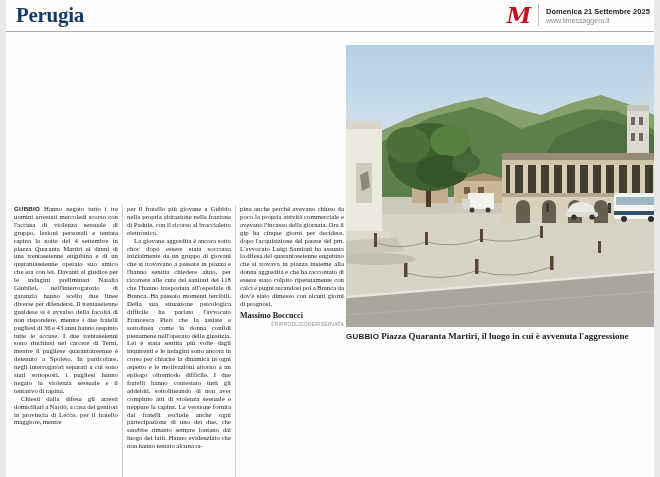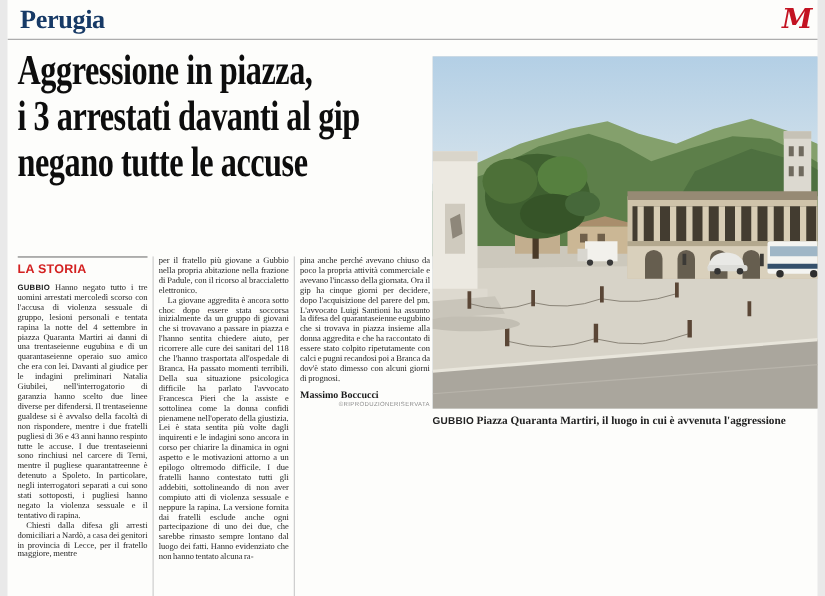--- a/index.html
+++ b/index.html
@@ -42,35 +42,31 @@
 </head>
 <body>
 
 <div class="page">
 
   <div class="masthead">
     <div class="section-title">Perugia</div>
     <div class="brand">
       <div class="brand-m">M</div>
       <div class="brand-div"></div>
-    </div>
-  </div>
-
-  <div class="headline">
-    <div class="hl-line">Aggressione in piazza,</div>
-    <div class="hl-line">i 3 arrestati davanti al gip</div>
-    <div class="hl-line">negano tutte le accuse</div>
-  </div>
+      <div class="brand-meta">
+        <div class="brand-date">Domenica 21 Settembre 2025</div>
+        <div class="brand-site">www.ilmessaggero.it</div>
+      </div>
+    </div>
+  </div>
+
 
 
   <div class="article">
     <div class="col rule">
-      <div class="kicker-box">
-        <div class="kicker">LA STORIA</div>
-      </div>
       <p class="body-p"><span class="dateline">GUBBIO</span> <span>Hanno negato tutto i tre uomini arrestati mercoledì scorso con l'accusa di violenza sessuale di gruppo, lesioni personali e tentata rapina la notte del 4 settembre in piazza Quaranta Martiri ai danni di una trentaseienne eugubina e di un quarantaseienne operaio suo amico che era con lei. Davanti al giudice per le indagini preliminari Natalia Giubilei, nell'interrogatorio di garanzia hanno scelto due linee diverse per difendersi. Il trentaseienne gualdese si è avvalso della facoltà di non rispondere, mentre i due fratelli pugliesi di 36 e 43 anni hanno respinto tutte le accuse. I due trentaseienni sono rinchiusi nel carcere di Terni, mentre il pugliese quarantatreenne è detenuto a Spoleto. In particolare, negli interrogatori separati a cui sono stati sottoposti, i pugliesi hanno negato la violenza sessuale e il tentativo di rapina.</span></p>
       <p class="body-p">Chiesti dalla difesa gli arresti domiciliari a Nardò, a casa dei genitori in provincia di Lecce, per il fratello maggiore, mentre</p>
     </div>
     <div class="col rule">
       <p class="body-p">per il fratello più giovane a Gubbio nella propria abitazione nella frazione di Padule, con il ricorso al braccialetto elettronico.</p>
       <p class="body-p">La giovane aggredita è ancora sotto choc dopo essere stata soccorsa inizialmente da un gruppo di giovani che si trovavano a passare in piazza e l'hanno sentita chiedere aiuto, per ricorrere alle cure dei sanitari del 118 che l'hanno trasportata all'ospedale di Branca. Ha passato momenti terribili. Della sua situazione psicologica difficile ha parlato l'avvocato Francesca Pieri che la assiste e sottolinea come la donna confidi pienamene nell'operato della giustizia. Lei è stata sentita più volte dagli inquirenti e le indagini sono ancora in corso per chiarire la dinamica in ogni aspetto e le motivazioni attorno a un epilogo oltremodo difficile. I due fratelli hanno contestato tutti gli addebiti, sottolineando di non aver compiuto atti di violenza sessuale e neppure la rapina. La versione fornita dai fratelli esclude anche ogni partecipazione di uno dei due, che sarebbe rimasto sempre lontano dal luogo dei fatti. Hanno evidenziato che non hanno tentato alcuna ra-</p>
     </div>
     <div class="col">
       <p class="body-p">pina anche perché avevano chiuso da poco la propria attività commerciale e avevano l'incasso della giornata. Ora il gip ha cinque giorni per decidere, dopo l'acquisizione del parere del pm. L'avvocato Luigi Santioni ha assunto la difesa del quarantaseienne eugubino che si trovava in piazza insieme alla donna aggredita e che ha raccontato di essere stato colpito ripetutamente con calci e pugni recandosi poi a Branca da dov'è stato dimesso con alcuni giorni di prognosi.</p>
       <div class="author">Massimo Boccucci</div>

